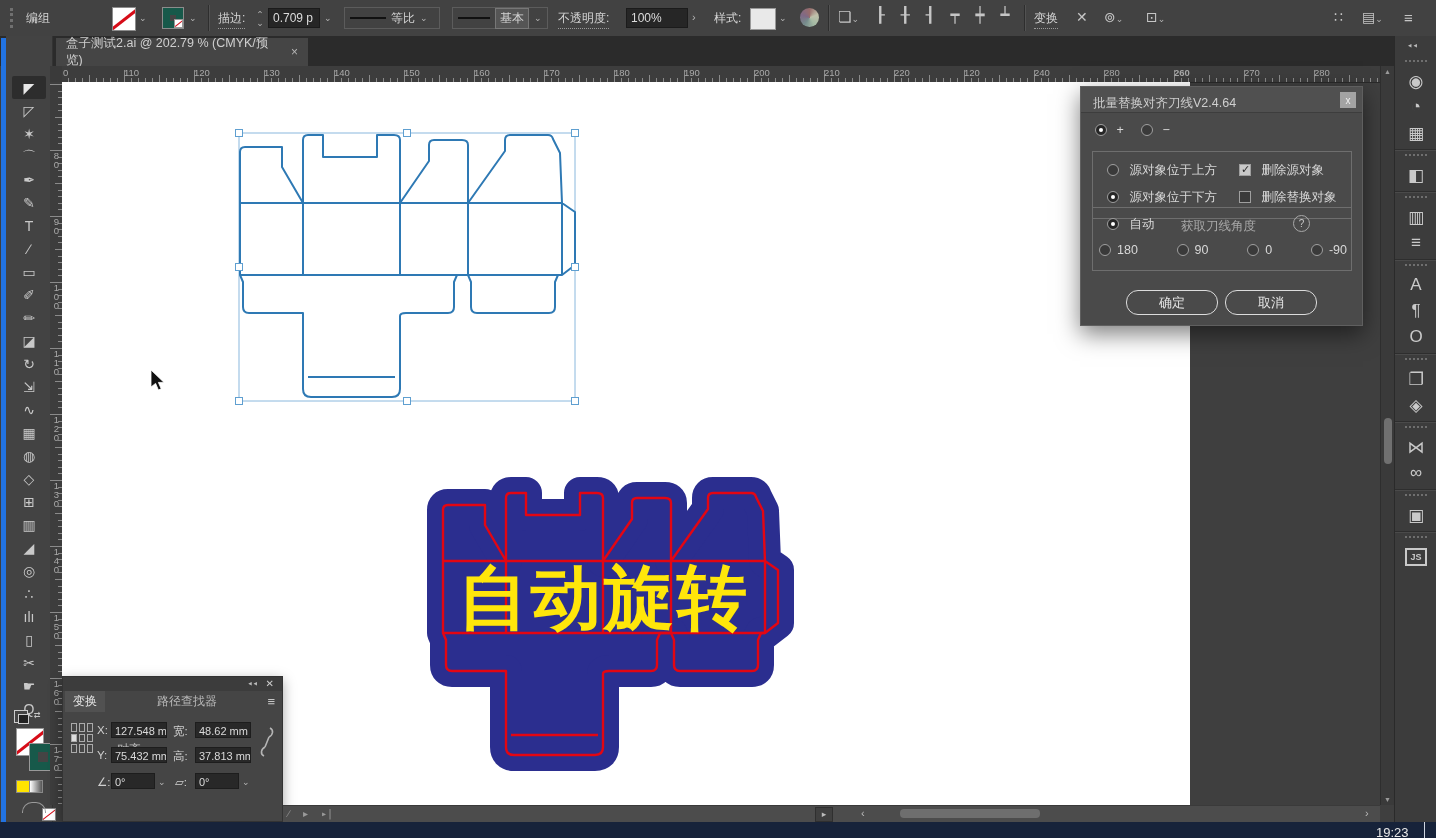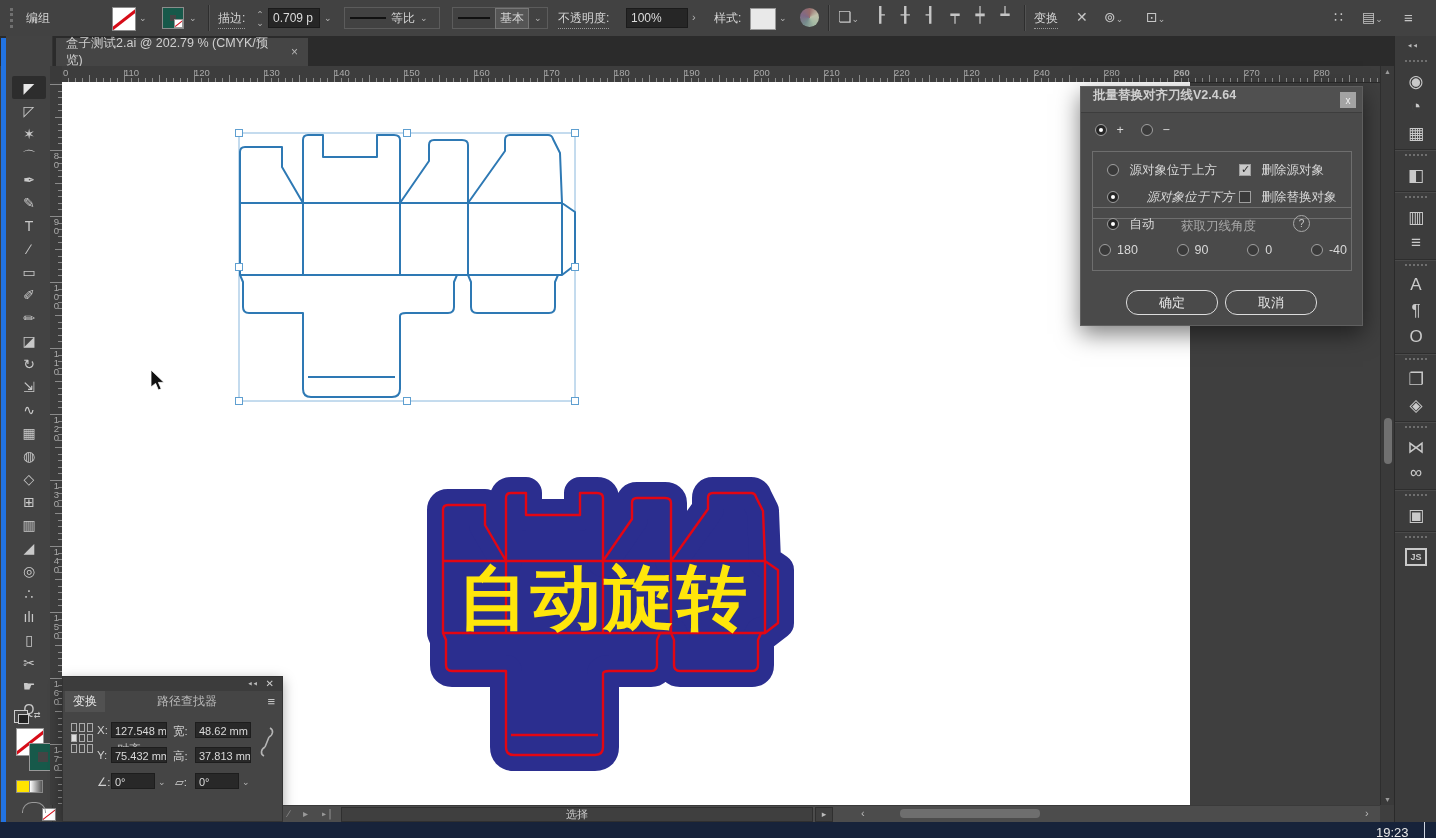--- a/index.html
+++ b/index.html
@@ -41,21 +41,21 @@
   #statusbar{left:283px;top:805px;width:1097px;height:17px;background:#4c4c4c;border-top:1px solid #3a3a3a;}
   
   #dock{left:1394px;top:36px;width:42px;height:786px;background:#3c3c3c;border-left:1px solid #2a2a2a;}
   .dock-ic{width:42px;height:26px;display:flex;align-items:center;justify-content:center;color:#c9c9c9;font-size:17px;}
   .grip{width:22px;height:4px;margin:4px auto 2px auto;border-top:2px dotted #6f6f6f;}
   .dock-sep{width:42px;height:1px;background:#2e2e2e;box-shadow:0 1px 0 #4a4a4a;margin:3px 0;}
   
   #dialog{left:1080px;top:86px;width:281px;height:238px;background:#4a4a4a;border:1px solid #5f5f5f;
           box-shadow:0 8px 22px rgba(0,0,0,.5);color:#d8d8d8;font-size:12.5px;}
   #dlg-title{position:absolute;left:0;top:0;width:100%;height:26px;background:#505050;border-bottom:1px solid #3d3d3d;
-             display:flex;align-items:flex-start;padding:0 12px;box-sizing:border-box;color:#cfcfcf;font-weight:bold;}
+             display:flex;align-items:flex-end;padding:0 12px;box-sizing:border-box;color:#cfcfcf;}
   #dlg-close{position:absolute;right:6px;top:5px;width:16px;height:16px;background:#a3a3a3;color:#efefef;
              font-size:10px;display:flex;align-items:center;justify-content:center;}
   .radio{display:inline-block;width:12px;height:12px;border-radius:50%;border:1px solid #9f9f9f;background:#3a3a3a;
          vertical-align:-2px;position:relative;box-sizing:border-box;}
   .radio.sel{background:#262626;}
   .radio.sel::after{content:"";position:absolute;left:3px;top:3px;width:4px;height:4px;border-radius:50%;background:#fff;}
   .check{display:inline-block;width:12px;height:12px;border:1px solid #9f9f9f;background:#3a3a3a;vertical-align:-2px;
          box-sizing:border-box;position:relative;}
   .check.on{background:#c9c9c9;}
   .check.on::after{content:"✓";position:absolute;left:1px;top:-2px;color:#2b2b2b;font-size:11px;font-weight:bold;}
@@ -582,39 +582,39 @@
       <div class="abs" style="left:14px;top:10px;">
         <span class="radio"></span>
         <span style="margin-left:7px;">源对象位于上方</span>
       </div>
       <div class="abs" style="left:146px;top:10px;">
         <span class="check on"></span>
         <span style="margin-left:7px;">删除源对象</span>
       </div>
       <div class="abs" style="left:14px;top:37px;">
         <span class="radio sel"></span>
-        <span style="margin-left:24px;font-style:italic;">源对象位于下方</span>
+        <span style="margin-left:7px;">源对象位于下方</span>
       </div>
       <div class="abs" style="left:146px;top:37px;">
         <span class="check"></span>
         <span style="margin-left:7px;">删除替换对象</span>
       </div>
     </div>
     <div class="groupbox" style="left:11px;top:120px;width:258px;height:62px;">
       <div class="abs" style="left:14px;top:8px;">
         <span class="radio sel"></span>
         <span style="margin-left:7px;">自动</span>
       </div>
       <div class="abs" style="left:88px;top:10px;color:#a9a9a9;">获取刀线角度</div>
       <div class="abs" style="left:200px;top:7px;width:15px;height:15px;border:1px solid #a9a9a9;border-radius:50%;text-align:center;line-height:15px;font-size:10px;color:#c9c9c9;">?</div>
       <div id="anglerow" class="abs" style="left:6px;top:35px;width:248px;display:flex;justify-content:space-between;">
           <span><span class="radio"></span><span style="margin-left: 6px;">180</span></span>
           <span><span class="radio"></span><span style="margin-left: 6px;">90</span></span>
           <span><span class="radio"></span><span style="margin-left: 6px;">0</span></span>
-          <span><span class="radio"></span><span style="margin-left: 6px;">-40</span></span>
+          <span><span class="radio"></span><span style="margin-left: 6px;">-90</span></span>
         </div>
     </div>
     <div class="pillbtn" style="left:45px;top:203px;">确定</div>
     <div class="pillbtn" style="left:144px;top:203px;">取消</div>
   </div>
 
   <div id="tpanel" class="abs">
     <div id="tpanel-head">
       <span class="abs mono" style="right:24px;top:1px;font-size:9px;color:#bbb;">◂◂</span>
       <span class="abs" style="right:8px;top:1px;font-size:10px;color:#ccc;">✕</span>
@@ -651,21 +651,20 @@
     <span class="abs chev" style="left:95px;top:101px;">⌄</span>
     <span class="tp-lbl" style="left:112px;top:98px;">▱:</span>
     <div class="tp-field" style="left:132px;top:96px;width:44px;">0°</div>
     <span class="abs chev" style="left:179px;top:101px;">⌄</span>
   </div>
 
   <div id="statusbar" class="abs">
     <span class="abs" style="left:5px;top:2px;color:#8f8f8f;font-size:10px;">∕</span>
     <span class="abs" style="left:20px;top:2px;color:#9a9a9a;font-size:10px;">▸</span>
     <span class="abs mono" style="left:38px;top:2px;color:#9a9a9a;font-size:10px;">▸|</span>
-    <div class="abs" style="left:58px;top:1px;width:470px;height:13px;background:#3f3f3f;border:1px solid #2f2f2f;text-align:center;color:#cfcfcf;font-size:11px;line-height:13px;">选择</div>
     <div class="abs" style="left:532px;top:1px;width:16px;height:13px;background:#3f3f3f;border:1px solid #2f2f2f;text-align:center;color:#bbb;font-size:9px;line-height:13px;">▸</div>
     <span class="abs" style="left:578px;top:1px;color:#bbb;font-size:11px;">‹</span>
     <div class="abs" style="left:617px;top:3px;width:140px;height:9px;background:#6e6e6e;border-radius:4px;"></div>
     <span class="abs" style="left:1082px;top:1px;color:#bbb;font-size:11px;">›</span>
   </div>
 
   <div id="vscroll" class="abs">
     <span class="abs" style="left:3px;top:2px;color:#9a9a9a;font-size:7px;">▲</span>
     <div class="abs" style="left:3px;top:352px;width:8px;height:46px;background:#707070;border-radius:4px;"></div>
     <span class="abs" style="left:3px;bottom:2px;color:#9a9a9a;font-size:7px;">▼</span>

